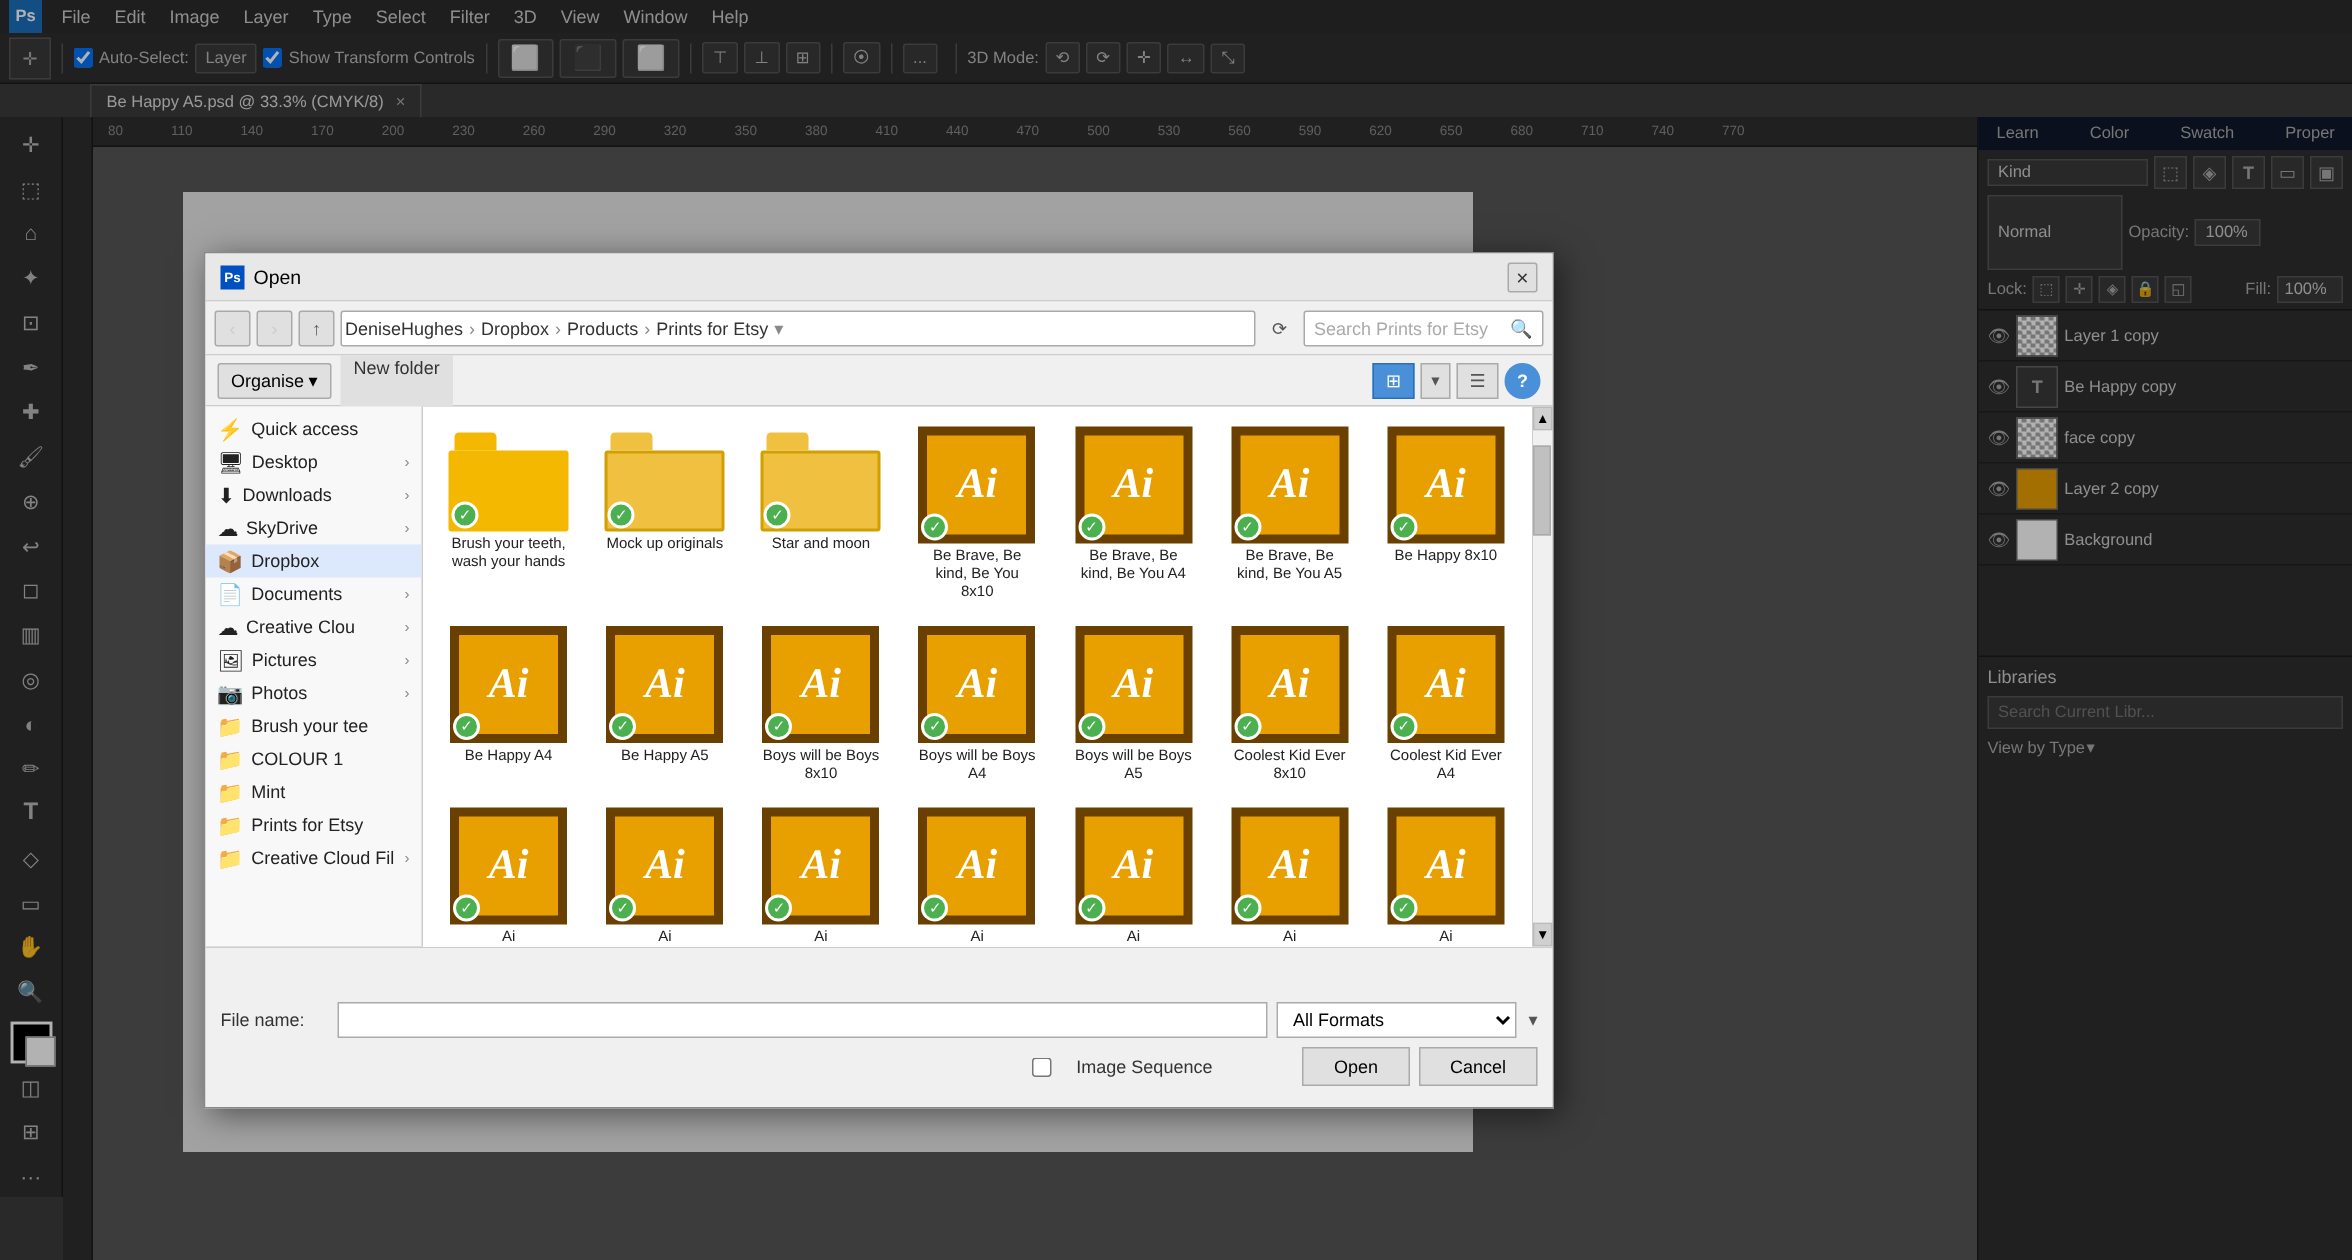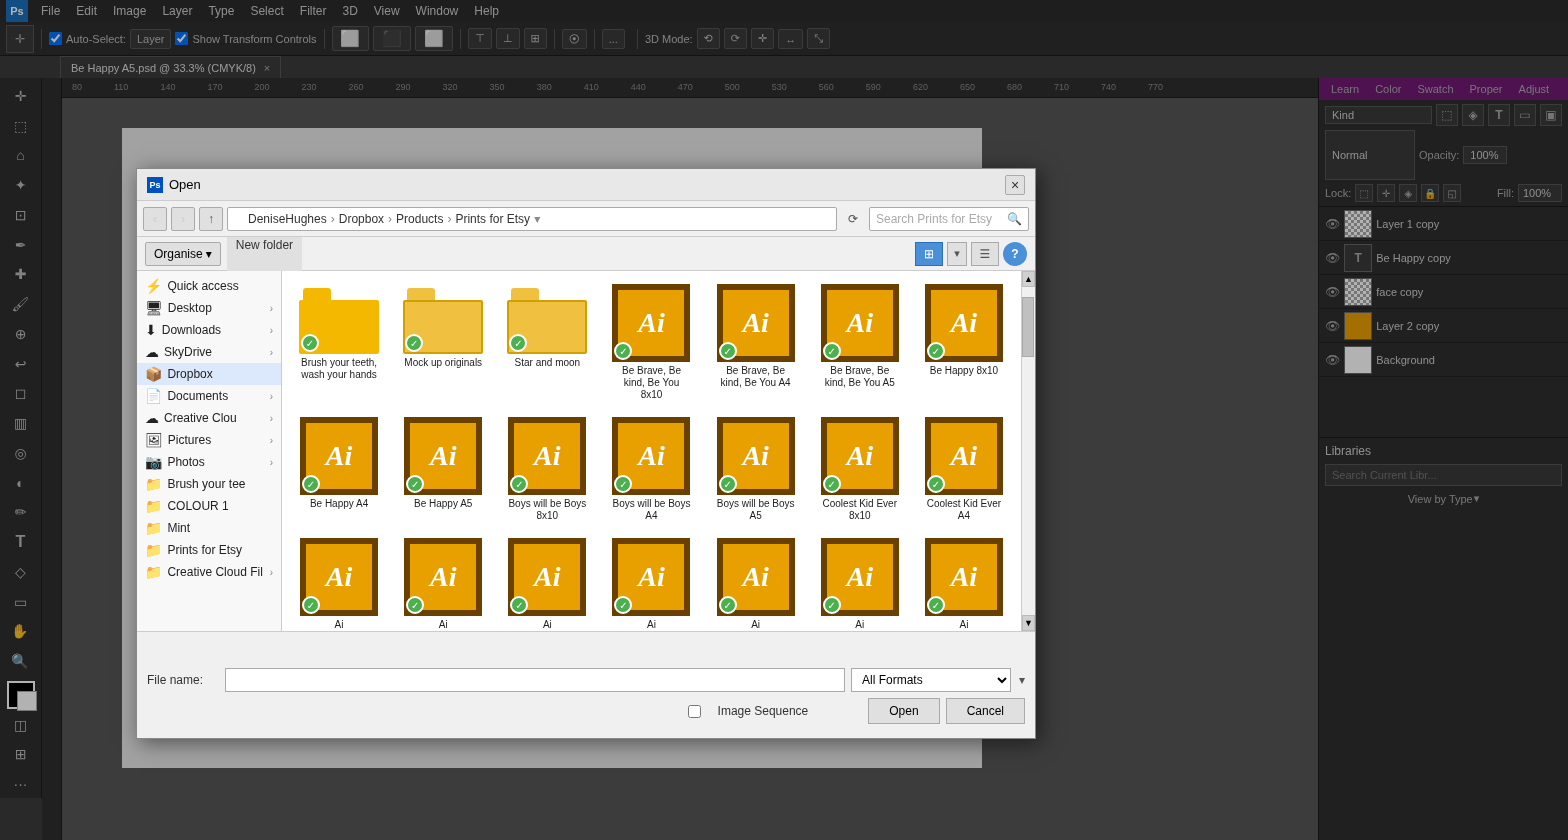--- a/index.html
+++ b/index.html
@@ -125,23 +125,23 @@
       position: absolute;
       top: 78px; right: 0;
       width: 250px;
       height: 762px;
       background: #2f2f2f;
       z-index: 5;
       border-left: 1px solid #1a1a1a;
     }
     .right-panel-tabs {
       display: flex;
-      background: #701a75;
+      background: #0f172a;
       padding: 2px 4px 0;
-      gap: 0;
+      gap: 18px;
     }
     .right-tab {
       color: #aaa;
       font-size: 11px;
       padding: 3px 8px;
       cursor: pointer;
       border-bottom: 2px solid transparent;
     }
 
     .layer-row {
@@ -270,21 +270,21 @@
     }
     .nav-btn.disabled { color: #ccc; }
     .breadcrumb-bar {
       flex: 1;
       height: 24px;
       background: white;
       border: 1px solid #aaa;
       border-radius: 2px;
       display: flex;
       align-items: center;
-      padding: 0 20px;
+      padding: 0 2px;
       font-size: 12px;
       color: #333;
     }
     .breadcrumb-sep { color: #888; margin: 0 4px; }
     .search-box {
       height: 24px;
       width: 160px;
       background: white;
       border: 1px solid #aaa;
       border-radius: 2px;
@@ -775,21 +775,21 @@
     <div class="layer-row">
       <span class="layer-eye">👁</span>
       <div style="width:28px;height:28px;background:white;border:1px solid #666;"></div>
       <span class="layer-name">Background</span>
     </div>
   </div>
 
   <div style="margin-top:60px;padding:6px;border-top:1px solid #1a1a1a;">
     <div style="color:#ccc;font-size:12px;margin-bottom:6px;">Libraries</div>
     <input type="text" style="width: 100%; background: rgb(58, 58, 58); border: 1px solid rgb(85, 85, 85); color: rgb(170, 170, 170); font-size: 11px; padding: 2px 6px; height: 22px;" placeholder="Search Current Libr...">
-    <div style="color:#aaa;font-size:11px;margin-top:6px;display:flex;align-items:center;gap:1px;justify-content:center;">
+    <div style="color:#aaa;font-size:11px;margin-top:6px;display:flex;align-items:center;gap:1px;">
       <span>View by Type</span>
       <span>▾</span>
     </div>
   </div>
 </div>
 
 <div class="dialog-overlay"></div>
 
 <div class="open-dialog">
 

